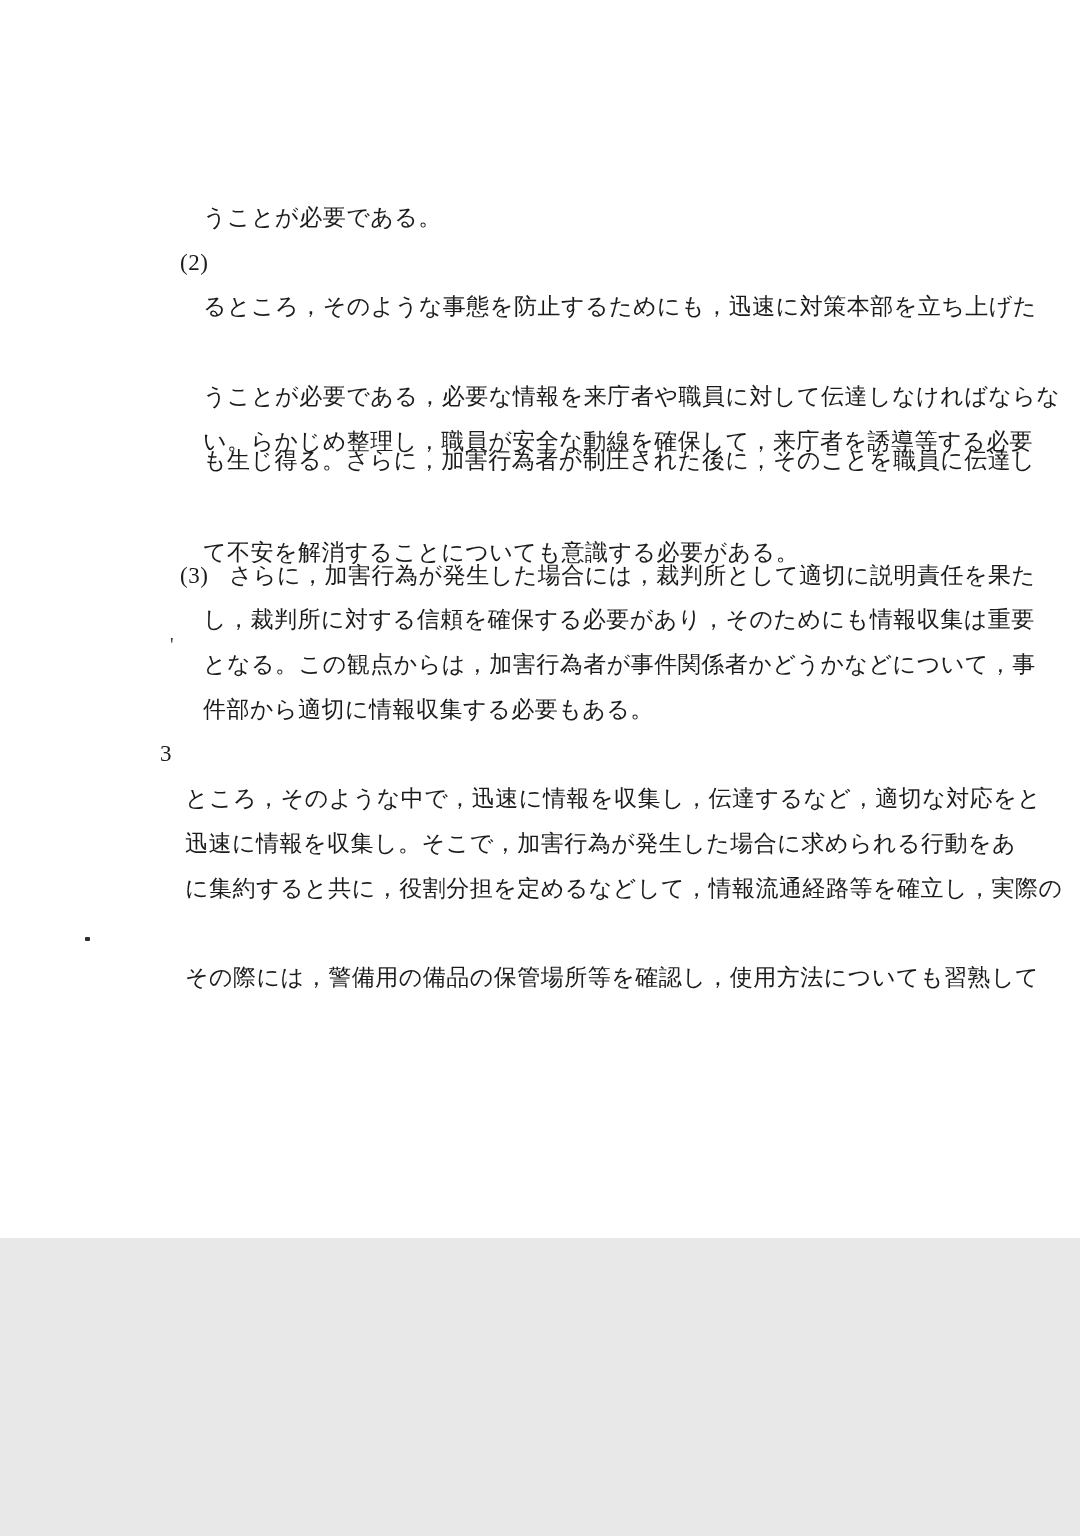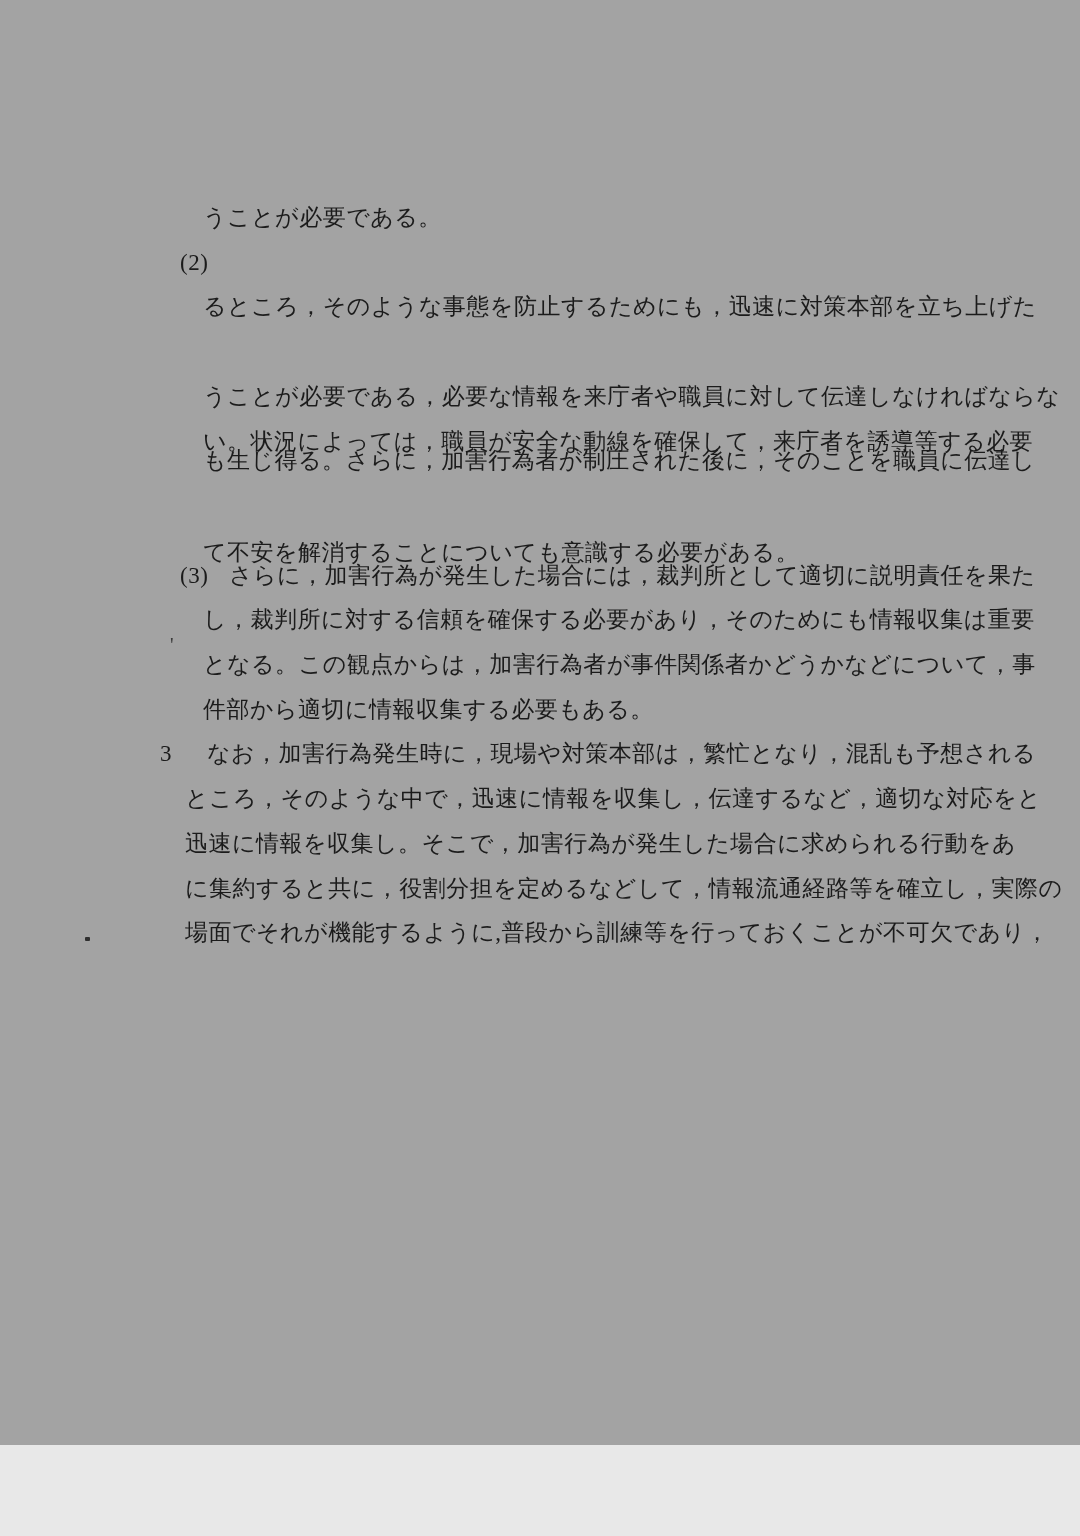--- a/index.html
+++ b/index.html
@@ -3,23 +3,23 @@
 <meta charset="utf-8">
 <style>
   html, body {
     margin: 0;
     padding: 0;
     background: #e8e8e8;
   }
   .page {
     position: relative;
     width: 1080px;
-    height: 1445px;
+    height: 1238px;
     margin: 0 auto;
-    background: #a3a3a3;
+    background: #ffffff;
     overflow: hidden;
     font-family: "Liberation Serif", "DejaVu Serif", serif;
     color: #1b1b1b;
   }
   .lines {
     position: absolute;
     left: 0;
     top: 0;
     width: 100%;
     height: 100%;
@@ -60,28 +60,28 @@
 </style>
 </head>
 <body>
 
 <div class="page">
   <div class="lines">
       <div class="line indent-cont-deep" style="top: 196px;"><span>うことが必要である。</span></div>
       <div class="line indent-item-first" style="top: 240.7px;"><span class="item-label">(2)</span></div>
       <div class="line indent-cont-deep" style="top: 285.4px;"><span>るところ，そのような事態を防止するためにも，迅速に対策本部を立ち上げた</span></div>
       <div class="line indent-cont-deep" style="top: 374.8px;"><span>うことが必要である，必要な情報を来庁者や職員に対して伝達しなければならな</span></div>
-      <div class="line indent-cont-deep" style="top: 419.5px;"><span>い。状況によっては，職員が安全な動線を確保して，来庁者を誘導等する必要</span></div>
+      <div class="line indent-cont-deep" style="top: 419.5px;"><span>い。らかじめ整理し，職員が安全な動線を確保して，来庁者を誘導等する必要</span></div>
       <div class="line indent-cont-deep" style="top: 439px;"><span>も生じ得る。さらに，加害行為者が制圧された後に，そのことを職員に伝達し</span></div>
       <div class="line indent-cont-deep" style="top: 531px;"><span>て不安を解消することについても意識する必要がある。</span></div>
       <div class="line indent-item-first" style="top: 553.6px;"><span class="item-label">(3)</span><span>さらに，加害行為が発生した場合には，裁判所として適切に説明責任を果た</span></div>
       <div class="line indent-cont-deep" style="top: 598.3px;"><span>し，裁判所に対する信頼を確保する必要があり，そのためにも情報収集は重要</span></div>
       <div class="line indent-cont-deep" style="top: 643px;"><span>となる。この観点からは，加害行為者が事件関係者かどうかなどについて，事</span></div>
       <div class="line indent-cont-deep" style="top: 687.7px;"><span>件部から適切に情報収集する必要もある。</span></div>
-      <div class="line indent-num-first" style="top: 732.4px;"><span class="item-label">3</span><span>なお，加害行為発生時に，現場や対策本部は，繁忙となり，混乱も予想される</span></div>
+      <div class="line indent-num-first" style="top: 732.4px;"><span class="item-label">3</span></div>
       <div class="line indent-cont-outer" style="top: 777.1px;"><span>ところ，そのような中で，迅速に情報を収集し，伝達するなど，適切な対応をと</span></div>
       <div class="line indent-cont-outer" style="top: 821.8px;"><span>迅速に情報を収集し。そこで，加害行為が発生した場合に求められる行動をあ</span></div>
       <div class="line indent-cont-outer" style="top: 866.5px;"><span>に集約すると共に，役割分担を定めるなどして，情報流通経路等を確立し，実際の</span></div>
-      <div class="line indent-cont-outer" style="top: 911.2px;"><span>場面でそれが機能するように,普段から訓練等を行っておくことが不可欠であり，</span></div>
+      <div class="line indent-cont-outer" style="top: 955.9px;"><span>その際には，警備用の備品の保管場所等を確認し，使用方法についても習熟して</span></div>
     </div>
 <span class="artifact artifact-apostrophe" style="left: 170px; top: 634px;">'</span>
     <span class="artifact artifact-dot" style="left: 85px; top: 937px;"></span>
   </div>
 
 </body></html>

